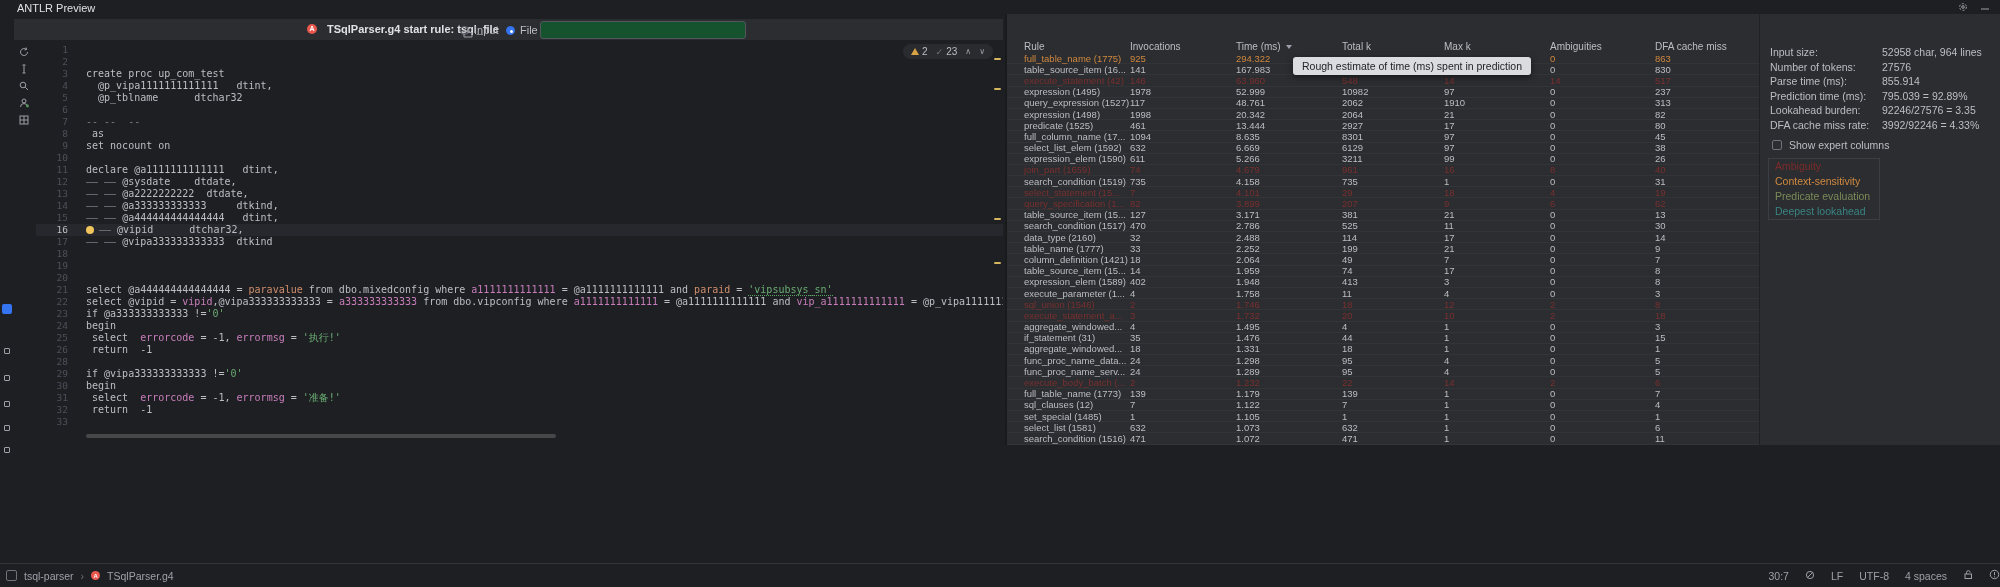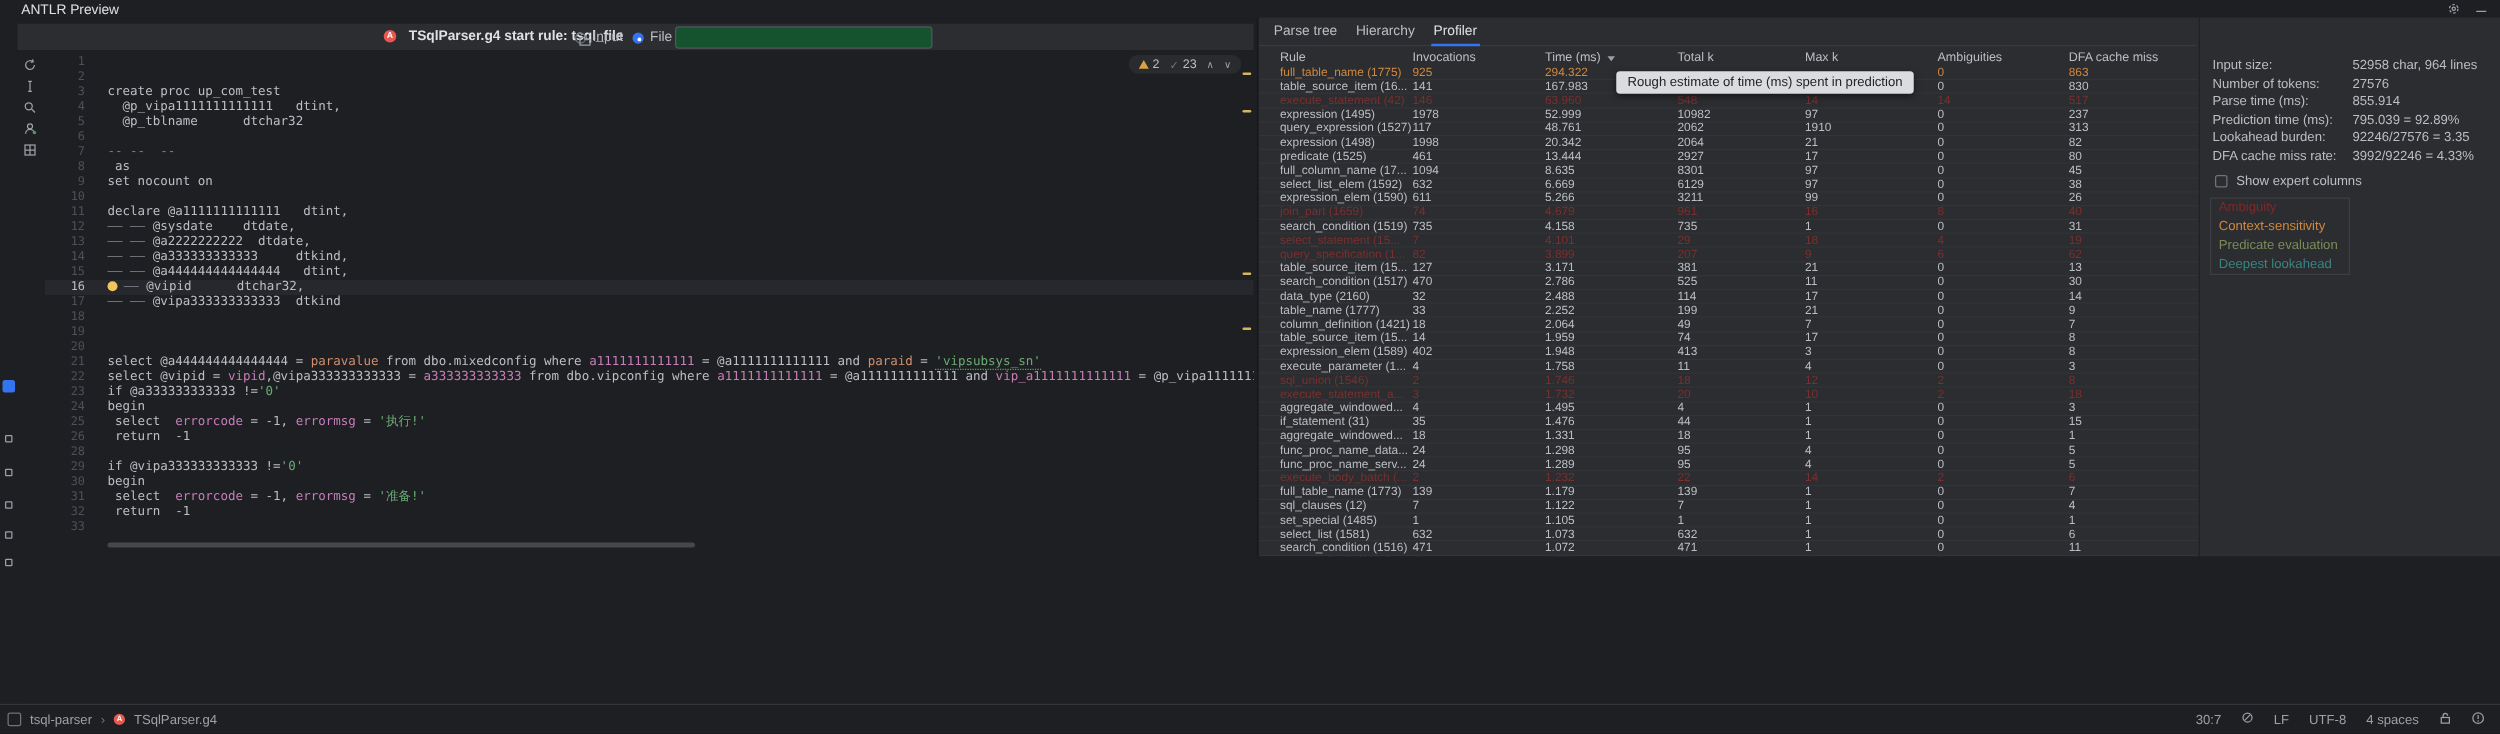--- a/index.html
+++ b/index.html
@@ -82,21 +82,21 @@
   .stat-label{width:112px;flex:none;}
   .expert{position:absolute;left:12px;top:125px;display:flex;gap:7px;align-items:center;font-size:10.5px;color:#bcbec4;white-space:nowrap;}
   .cb{width:10px;height:10px;border:1px solid #6f737a;border-radius:2px;background:transparent;box-sizing:border-box;}
   .legend{position:absolute;left:8px;top:144px;width:112px;border:1px solid #3c3e43;padding:0 6px;box-sizing:border-box;}
   .legend-item{font-size:10.5px;height:15px;line-height:15px;white-space:nowrap;}
 
   
   .statusbar{position:absolute;left:0;top:563px;width:2000px;height:24px;border-top:1px solid #323438;
     display:flex;align-items:center;font-size:10.5px;color:#9da0a8;box-sizing:border-box;background:#1e1f22;}
   .sb-left{display:flex;align-items:center;gap:7px;padding-left:6px;}
-  .sb-right{margin-left:auto;display:flex;align-items:center;gap:16px;padding-right:12px;}
+  .sb-right{margin-left:auto;display:flex;align-items:center;gap:16px;}
   .win-ic{width:9px;height:9px;border:1px solid #6f737a;border-radius:2px;}
   .sb-sep{color:#6f737a;}
   .sb-dot{width:9px;height:9px;font-size:6px;}
   svg .st{stroke:#9da0a8;fill:none;stroke-width:1;}
 </style>
 </head>
 <body>
 
 <div class="root">
 
@@ -243,25 +243,20 @@
     <span class="tick" style="top:18px"></span>
     <span class="tick" style="top:48px"></span>
     <span class="tick" style="top:178px"></span>
     <span class="tick" style="top:222px"></span>
     <div class="hscroll">
         <div class="thumb"></div>
       </div>
   </div>
 
   <div class="right">
-    <div class="tabs">
-      <span class="tab">Parse tree</span>
-      <span class="tab">Hierarchy</span>
-      <span class="tab active">Profiler</span>
-    </div>
 
     <div class="thead tgrid">
       <span>Rule</span>
       <span>Invocations</span>
       <span>
           <span>Time (ms)</span>
           <span class="sort-arrow"></span>
         </span>
       <span>Total k</span>
       <span>Max k</span>

